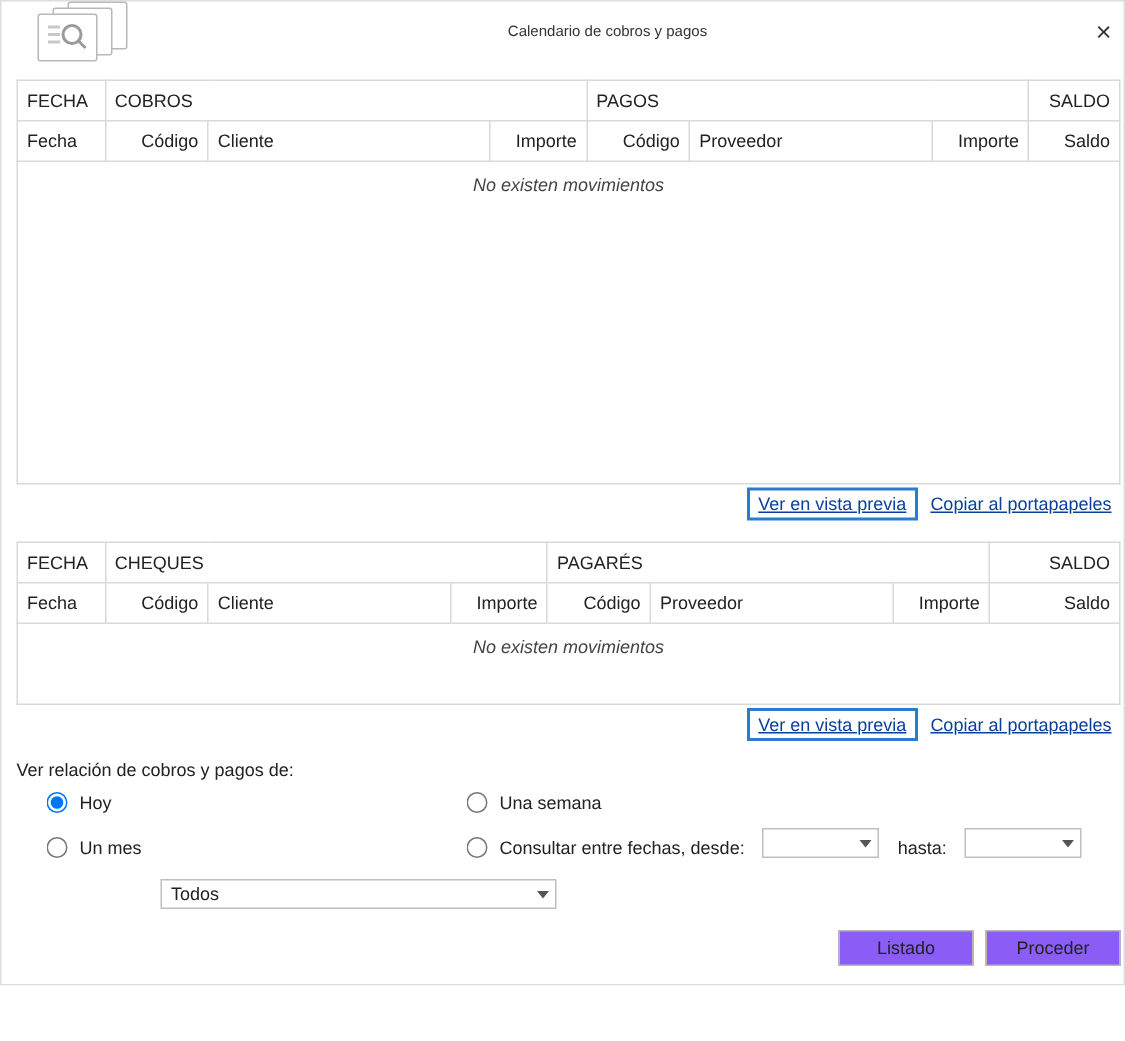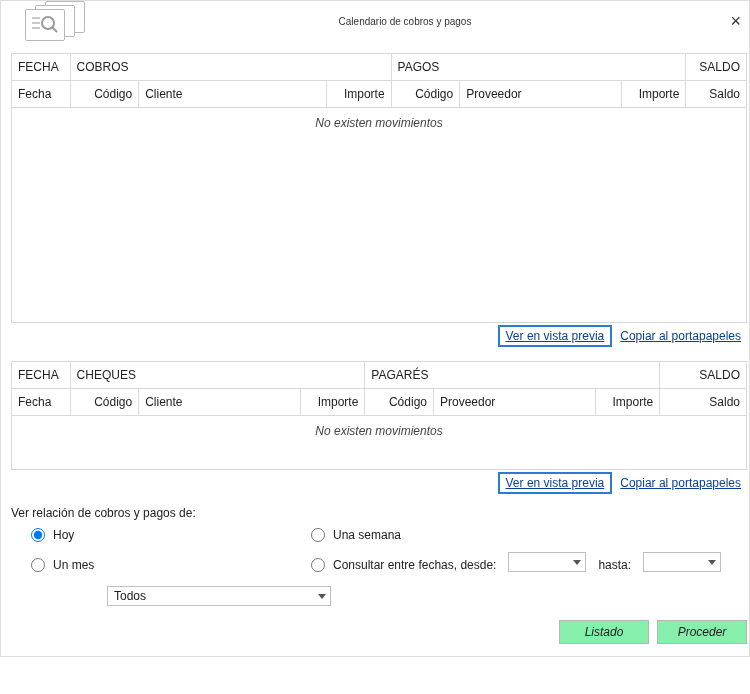--- a/index.html
+++ b/index.html
@@ -132,21 +132,21 @@
     justify-content:space-between;
     border:1px solid #bfbfbf;
     background:#fff;
     height:20px;
     padding:0 4px 0 6px;
     font-size:12px;
     min-width: 78px;
     margin: 0 4px;
     cursor: pointer;
   }
-  .select { width: 224px; }
+  .select { width: 264px; }
   .caret {
     width:0;height:0;border-left:4px solid transparent;border-right:4px solid transparent;border-top:5px solid #555;margin-left:6px;
   }
   .formline {
     display:flex;
     align-items:center;
     gap: 12px;
     margin-top: 14px;
   }
   .button-row {
@@ -155,24 +155,23 @@
     gap:8px;
     padding: 14px 0 2px 0;
   }
   .btn {
     display:inline-flex;
     align-items:center;
     justify-content:center;
     min-width: 90px;
     height: 24px;
     border:1px solid #b5b5b5;
-    background:#86efac;
+    background:#8b5cf6;
     cursor:pointer;
     font-size:12px;
-    font-style:italic;
   }
 </style>
 </head>
 <body>
 
 <div class="window">
 
   <div class="titlebar">
     <div class="app-icon">
       <div class="papers">

